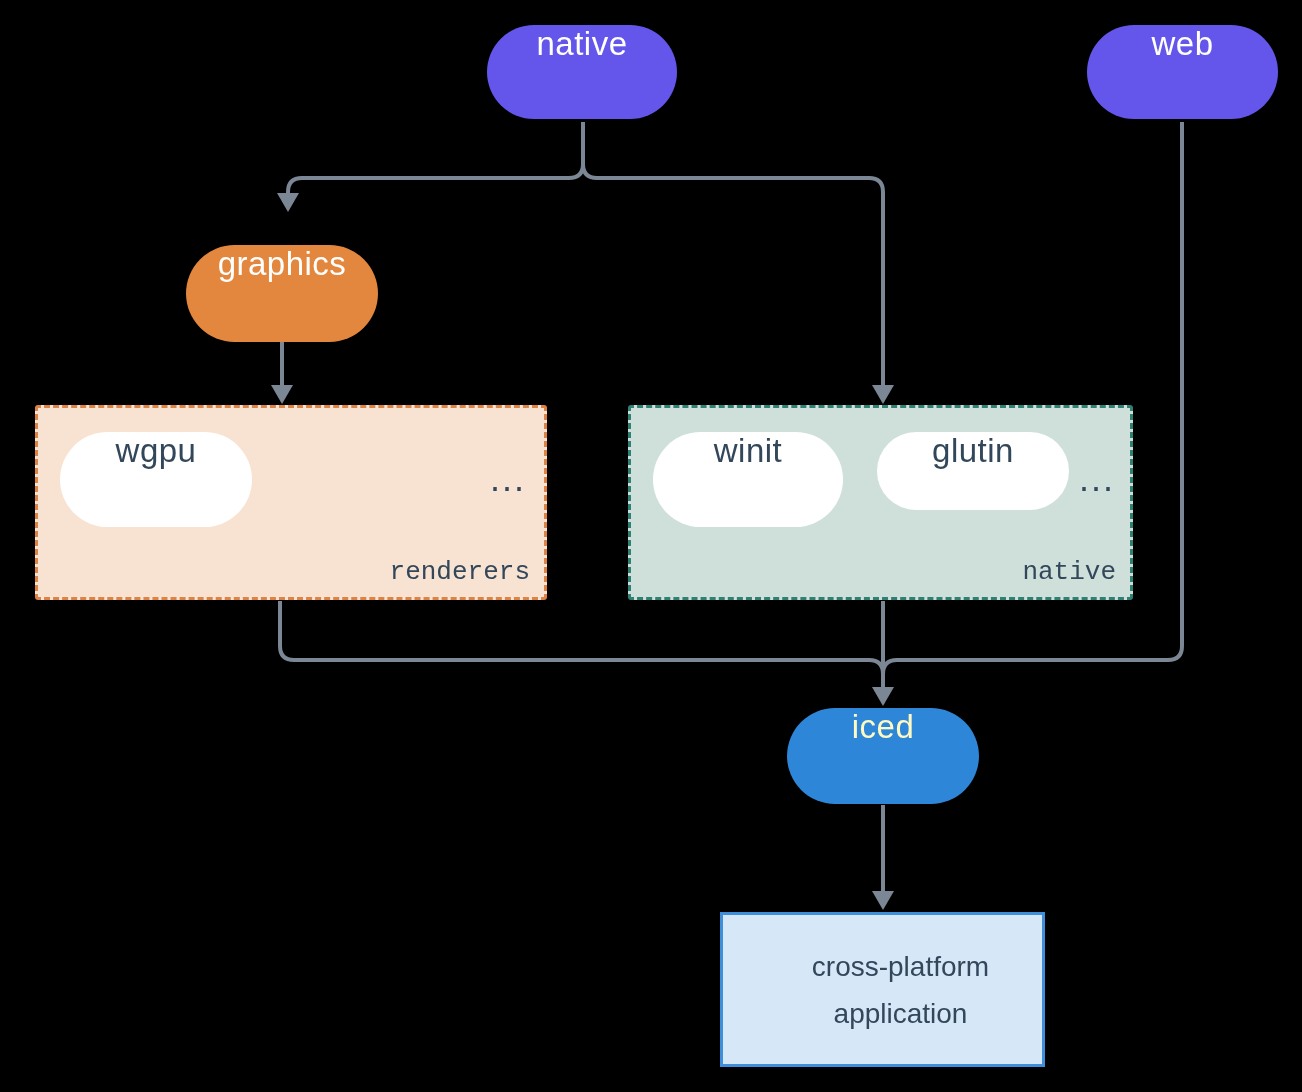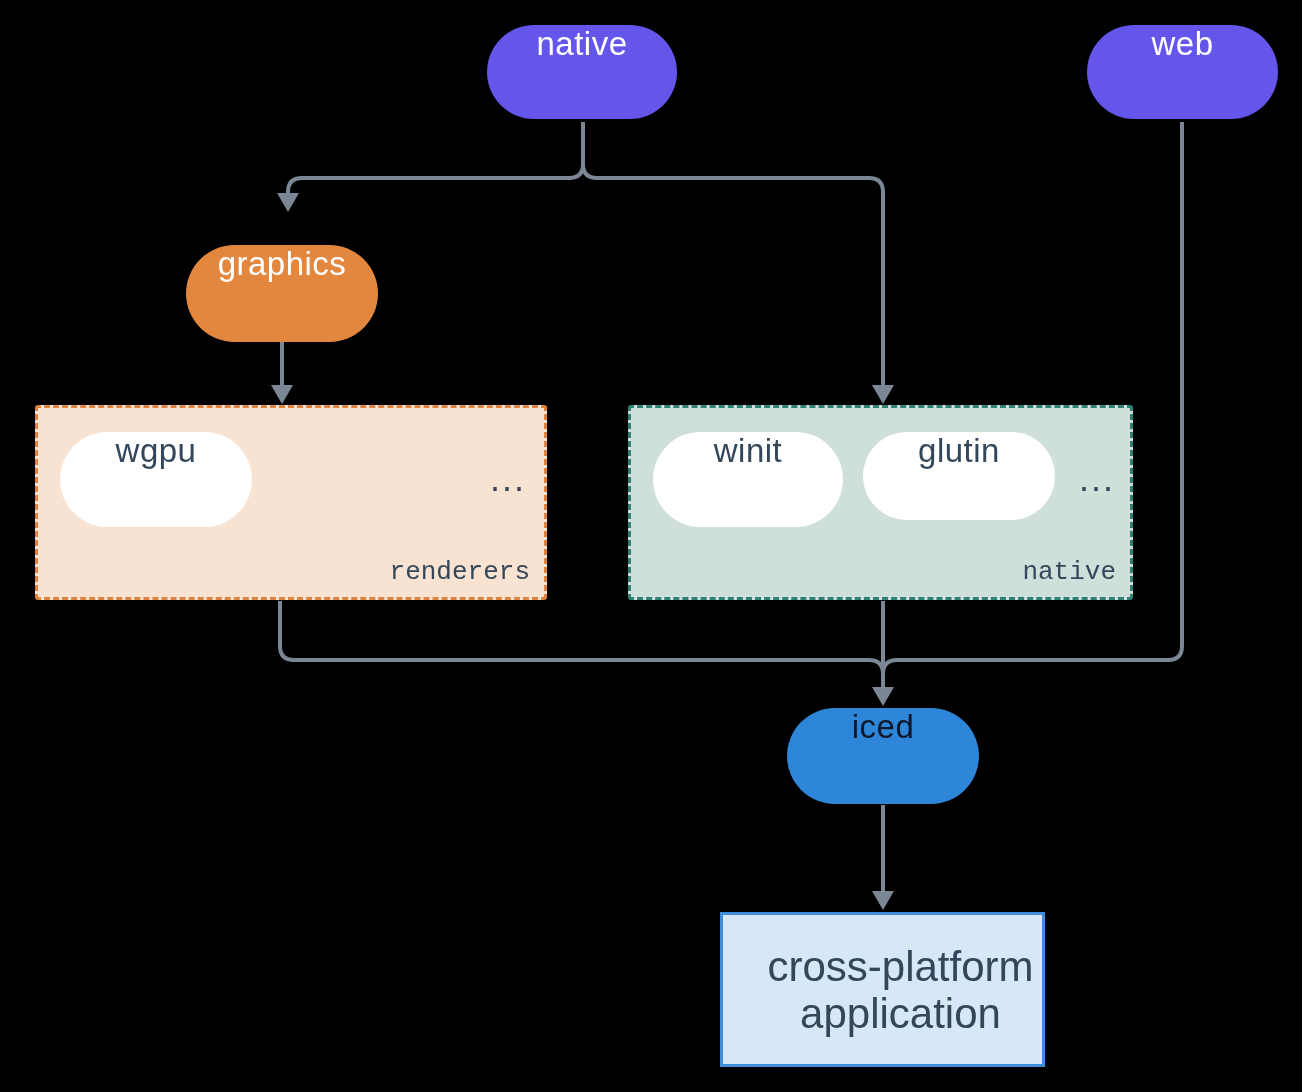--- a/index.html
+++ b/index.html
@@ -35,21 +35,21 @@
   .pill {
     display: flex;
     align-items: flex-start;
     justify-content: center;
     border-radius: 60px;
     font-size: 33px;
     letter-spacing: 0.5px;
   }
   .pill.purple { background: var(--purple); color: #fff; }
   .pill.orange { background: var(--orange); color: #fff; }
-  .pill.blue   { background: var(--blue);   color: #0f172a; }
+  .pill.blue   { background: var(--blue);   color: #fef9c3; }
   .pill.white  { background: var(--pill-white); color: var(--dark-text); }
   .group {
     border-width: 3px;
     border-style: dashed;
     border-radius: 3px;
   }
   .group.renderers { background: var(--renderers-fill); border-color: var(--renderers-border); }
   .group.shells    { background: var(--shells-fill);    border-color: var(--shells-border); }
   .group .pill { position: absolute; }
   .dots {
@@ -67,21 +67,21 @@
     font-family: Liberation Mono, monospace;
   }
   .appbox {
     background: var(--app-fill);
     border: 3px solid var(--app-border);
     display: flex;
     flex-direction: column;
     align-items: center;
     justify-content: center;
     color: var(--dark-text);
-    font-size: 42px;
+    font-size: 28px;
     line-height: 47px;
     text-align: center;
     padding-left: 36px;
   }
 </style>
 </head>
 <body>
 
 <div class="canvas">
 
@@ -117,21 +117,21 @@
       <span>wgpu</span>
     </div>
     <div class="dots" style="left:452px; top:50px;">...</div>
     <div class="group-label">renderers</div>
   </div>
 
   <div class="group shells" style="left:628px; top:405px; width:505px; height:195px;">
     <div class="pill white" style="left:22px; top:24px; width:190px; height:95px;">
       <span>winit</span>
     </div>
-    <div class="pill white" style="left:232px; top:24px; width:192px; height:88px;">
+    <div class="pill white" style="left:246px; top:24px; width:192px; height:78px;">
       <span>glutin</span>
     </div>
     <div class="dots" style="left:448px; top:50px;">...</div>
     <div class="group-label">native</div>
   </div>
 
   <div class="node pill blue" style="left:787px; top:708px; width:192px; height:96px;">
     <span>iced</span>
   </div>
 

